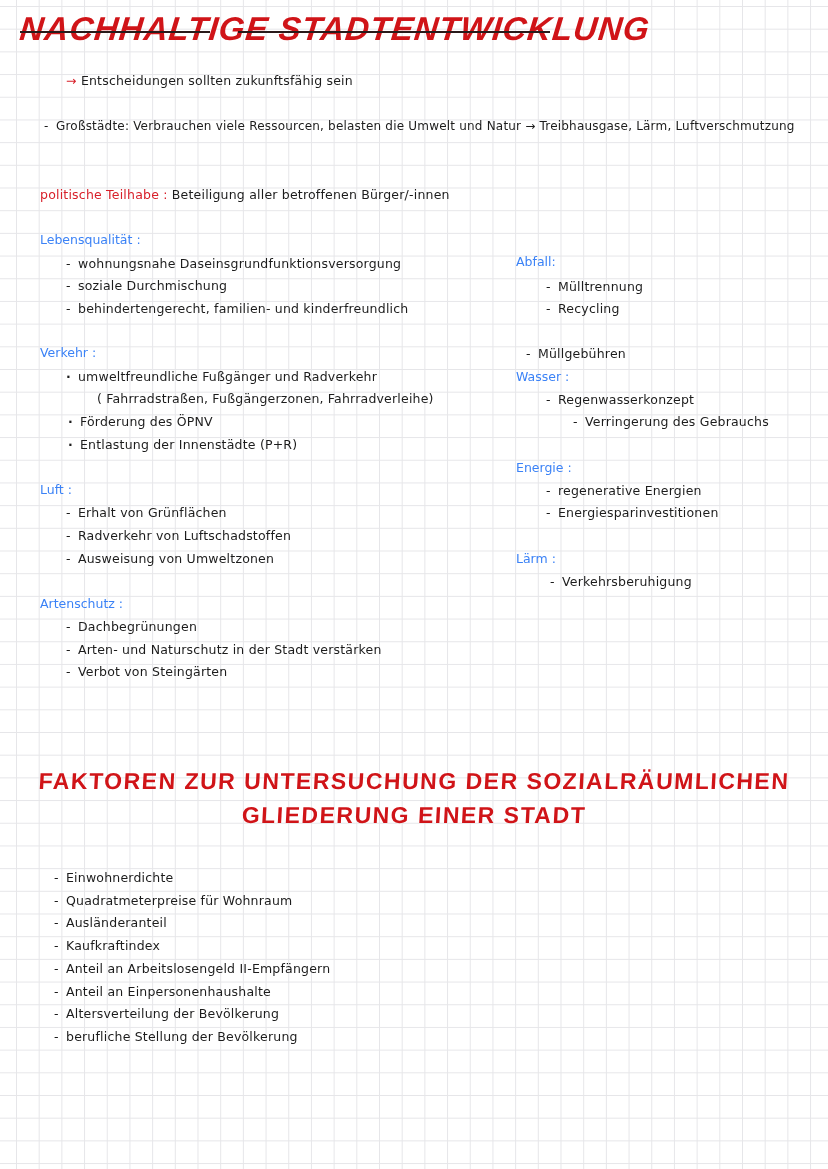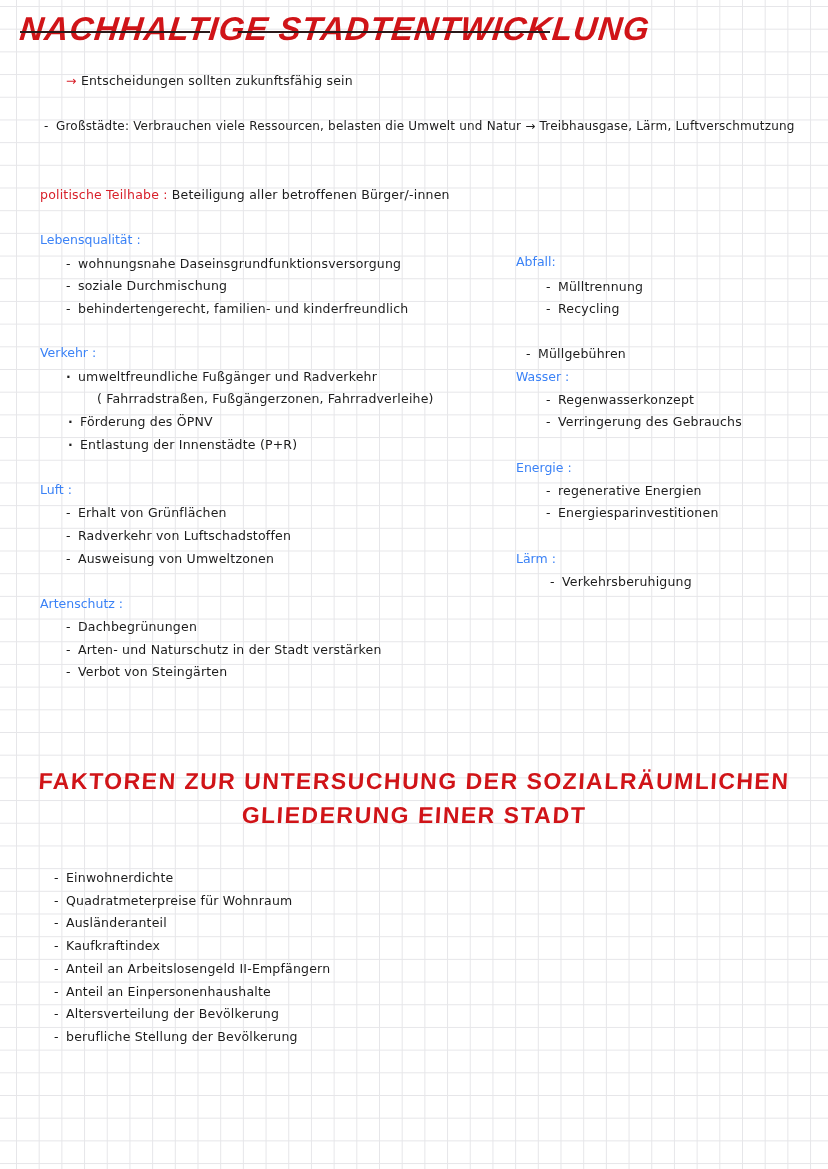--- a/index.html
+++ b/index.html
@@ -73,21 +73,21 @@
 <div class="abs hw bullet" style="left:66px; top:642px;">Arten- und Naturschutz in der Stadt verstärken</div>
 <div class="abs hw bullet" style="left:66px; top:664px;">Verbot von Steingärten</div>
 
 <div class="abs heading" style="left:516px; top:254px;">Abfall:</div>
 <div class="abs hw bullet" style="left:546px; top:279px;">Mülltrennung</div>
 <div class="abs hw bullet" style="left:546px; top:301px;">Recycling</div>
 <div class="abs hw bullet" style="left:526px; top:323px;margin-top:23px;">Müllgebühren</div>
 
 <div class="abs heading" style="left:516px; top:369px;">Wasser :</div>
 <div class="abs hw bullet" style="left:546px; top:392px;">Regenwasserkonzept</div>
-<div class="abs hw bullet" style="left:546px; top:414px;">Verringerung des Gebrauchs</div>
+<div class="abs hw bullet" style="left:573px; top:414px;">Verringerung des Gebrauchs</div>
 
 <div class="abs heading" style="left:516px; top:460px;">Energie :</div>
 <div class="abs hw bullet" style="left:546px; top:483px;">regenerative Energien</div>
 <div class="abs hw bullet" style="left:546px; top:505px;">Energiesparinvestitionen</div>
 
 <div class="abs heading" style="left:516px; top:551px;">Lärm :</div>
 <div class="abs hw bullet" style="left:550px; top:574px;">Verkehrsberuhigung</div>
 
 <div class="abs sub-title" style="left:0; width:828px; top:768px;">FAKTOREN ZUR UNTERSUCHUNG DER SOZIALRÄUMLICHEN</div>
 <div class="abs sub-title" style="left:0; width:828px; top:802px;">GLIEDERUNG EINER STADT</div>

